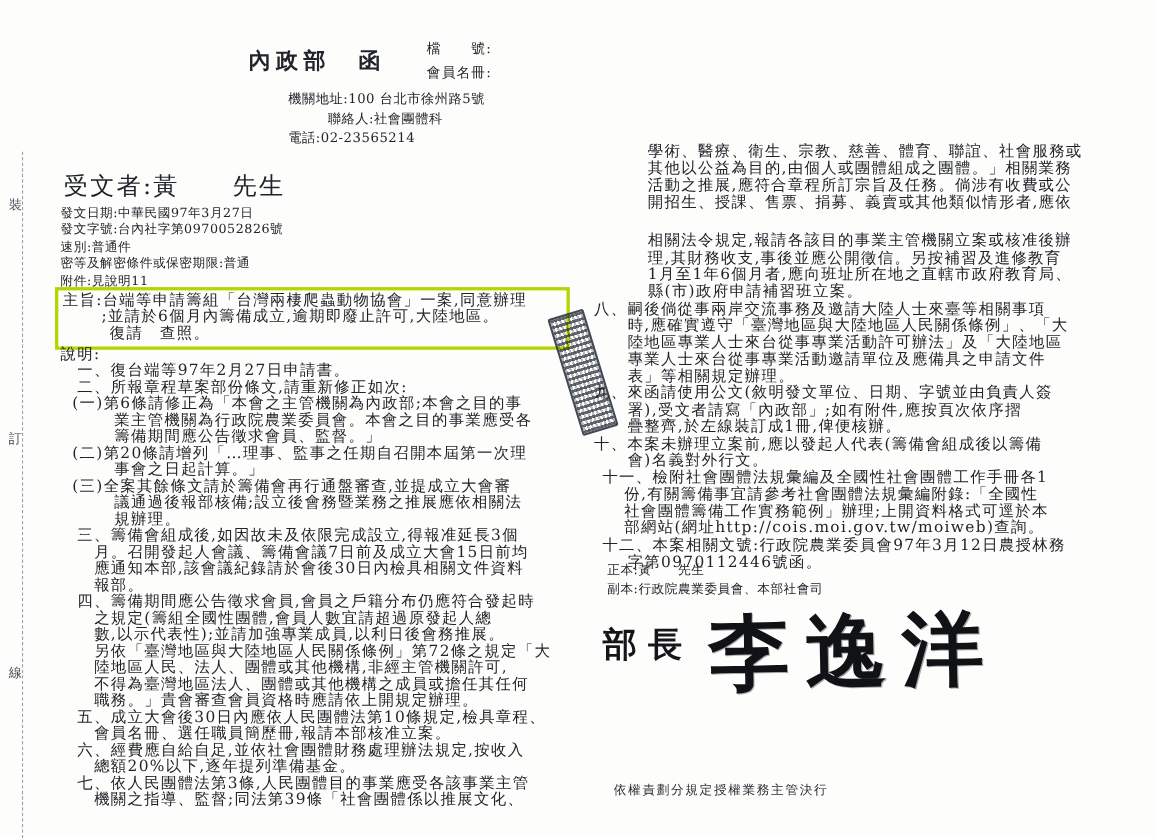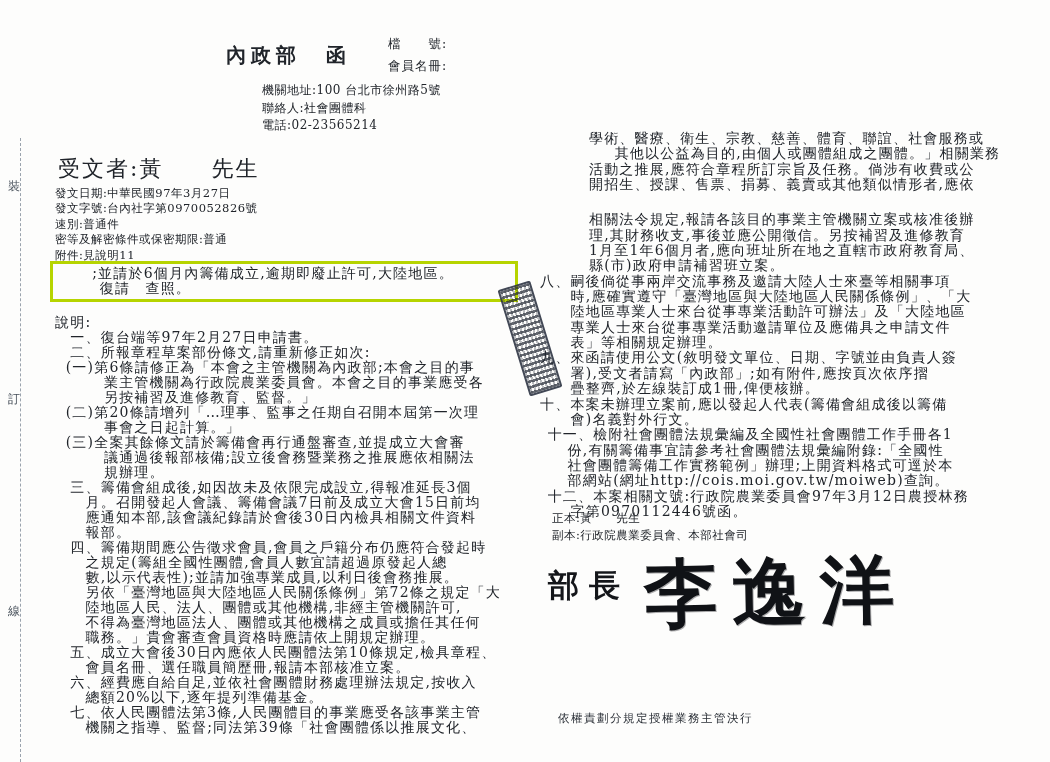--- a/index.html
+++ b/index.html
@@ -75,46 +75,47 @@
 
   <div class="abs file-label">
       <div class="ln" style="padding-left: 0px;">檔　　號:</div>
       <div class="ln" style="padding-left: 0px;">會員名冊:</div>
     </div>
 
   <div class="abs doc-title">內政部　函</div>
 
   <div class="abs agency-info">
       <div class="ln" style="padding-left: 0px;">機關地址:100 台北市徐州路5號</div>
-      <div class="ln" style="padding-left: 0px;">聯絡人:社會團體科</div>
+      <div class="ln" style="padding-left: 0px; margin-left: 36px;">聯絡人:社會團體科</div>
       <div class="ln" style="padding-left: 0px;">電話:02-23565214</div>
     </div>
 
   <div class="abs recipient">受文者:黃　　先生</div>
 
   <div class="abs meta">
       <div class="ln" style="padding-left: 0px;">發文日期:中華民國97年3月27日</div>
       <div class="ln" style="padding-left: 0px;">發文字號:台內社字第0970052826號</div>
       <div class="ln" style="padding-left: 0px;">速別:普通件</div>
       <div class="ln" style="padding-left: 0px;">密等及解密條件或保密期限:普通</div>
       <div class="ln" style="padding-left: 0px;">附件:見說明11</div>
     </div>
 
   <div class="abs subject-box body-col">
+      <div class="ln" style="padding-left: 0px;">主旨:台端等申請籌組「台灣兩棲爬蟲動物協會」一案,同意辦理</div>
       <div class="ln" style="padding-left: 35.19px;">;並請於6個月內籌備成立,逾期即廢止許可,大陸地區。</div>
       <div class="ln" style="padding-left: 42.84px;">復請　查照。</div>
     </div>
 
   <div class="abs left-col body-col">
       <div class="ln" style="padding-left: 0px;">說明:</div>
       <div class="ln" style="padding-left: 15.3px;">一、復台端等97年2月27日申請書。</div>
       <div class="ln" style="padding-left: 15.3px;">二、所報章程草案部份條文,請重新修正如次:</div>
       <div class="ln" style="padding-left: 10.71px;">(一)第6條請修正為「本會之主管機關為內政部;本會之目的事</div>
       <div class="ln" style="padding-left: 48.96px;">業主管機關為行政院農業委員會。本會之目的事業應受各</div>
-      <div class="ln" style="padding-left: 48.96px;">另按補習及進修教育、監督。」</div>
+      <div class="ln" style="padding-left: 48.96px;">籌備期間應公告徵求會員、監督。」</div>
       <div class="ln" style="padding-left: 10.71px;">(二)第20條請增列「…理事、監事之任期自召開本屆第一次理</div>
       <div class="ln" style="padding-left: 48.96px;">事會之日起計算。」</div>
       <div class="ln" style="padding-left: 10.71px;">(三)全案其餘條文請於籌備會再行通盤審查,並提成立大會審</div>
       <div class="ln" style="padding-left: 48.96px;">議通過後報部核備;設立後會務暨業務之推展應依相關法</div>
       <div class="ln" style="padding-left: 48.96px;">規辦理。</div>
       <div class="ln" style="padding-left: 15.3px;">三、籌備會組成後,如因故未及依限完成設立,得報准延長3個</div>
       <div class="ln" style="padding-left: 30.6px;">月。召開發起人會議、籌備會議7日前及成立大會15日前均</div>
       <div class="ln" style="padding-left: 30.6px;">應通知本部,該會議紀錄請於會後30日內檢具相關文件資料</div>
       <div class="ln" style="padding-left: 30.6px;">報部。</div>
       <div class="ln" style="padding-left: 15.3px;">四、籌備期間應公告徵求會員,會員之戶籍分布仍應符合發起時</div>
@@ -127,21 +128,21 @@
       <div class="ln" style="padding-left: 15.3px;">五、成立大會後30日內應依人民團體法第10條規定,檢具章程、</div>
       <div class="ln" style="padding-left: 30.6px;">會員名冊、選任職員簡歷冊,報請本部核准立案。</div>
       <div class="ln" style="padding-left: 15.3px;">六、經費應自給自足,並依社會團體財務處理辦法規定,按收入</div>
       <div class="ln" style="padding-left: 30.6px;">總額20%以下,逐年提列準備基金。</div>
       <div class="ln" style="padding-left: 15.3px;">七、依人民團體法第3條,人民團體目的事業應受各該事業主管</div>
       <div class="ln" style="padding-left: 30.6px;">機關之指導、監督;同法第39條「社會團體係以推展文化、</div>
     </div>
 
   <div class="abs right-col body-col">
       <div class="ln" style="padding-left: 48.96px;">學術、醫療、衛生、宗教、慈善、體育、聯誼、社會服務或</div>
-      <div class="ln" style="padding-left: 48.96px; text-align: center;">其他以公益為目的,由個人或團體組成之團體。」相關業務</div>
+      <div class="ln" style="padding-left: 48.96px;">其他以公益為目的,由個人或團體組成之團體。」相關業務</div>
       <div class="ln" style="padding-left: 48.96px;">活動之推展,應符合章程所訂宗旨及任務。倘涉有收費或公</div>
       <div class="ln" style="padding-left: 48.96px;">開招生、授課、售票、捐募、義賣或其他類似情形者,應依</div>
       <div class="ln" style="padding-left: 48.96px; margin-top: 20px;">相關法令規定,報請各該目的事業主管機關立案或核准後辦</div>
       <div class="ln" style="padding-left: 48.96px;">理,其財務收支,事後並應公開徵信。另按補習及進修教育</div>
       <div class="ln" style="padding-left: 48.96px;">1月至1年6個月者,應向班址所在地之直轄市政府教育局、</div>
       <div class="ln" style="padding-left: 48.96px;">縣(市)政府申請補習班立案。</div>
       <div class="ln" style="padding-left: 0px;">八、嗣後倘從事兩岸交流事務及邀請大陸人士來臺等相關事項</div>
       <div class="ln" style="padding-left: 30.6px;">時,應確實遵守「臺灣地區與大陸地區人民關係條例」、「大</div>
       <div class="ln" style="padding-left: 30.6px;">陸地區專業人士來台從事專業活動許可辦法」及「大陸地區</div>
       <div class="ln" style="padding-left: 30.6px;">專業人士來台從事專業活動邀請單位及應備具之申請文件</div>

